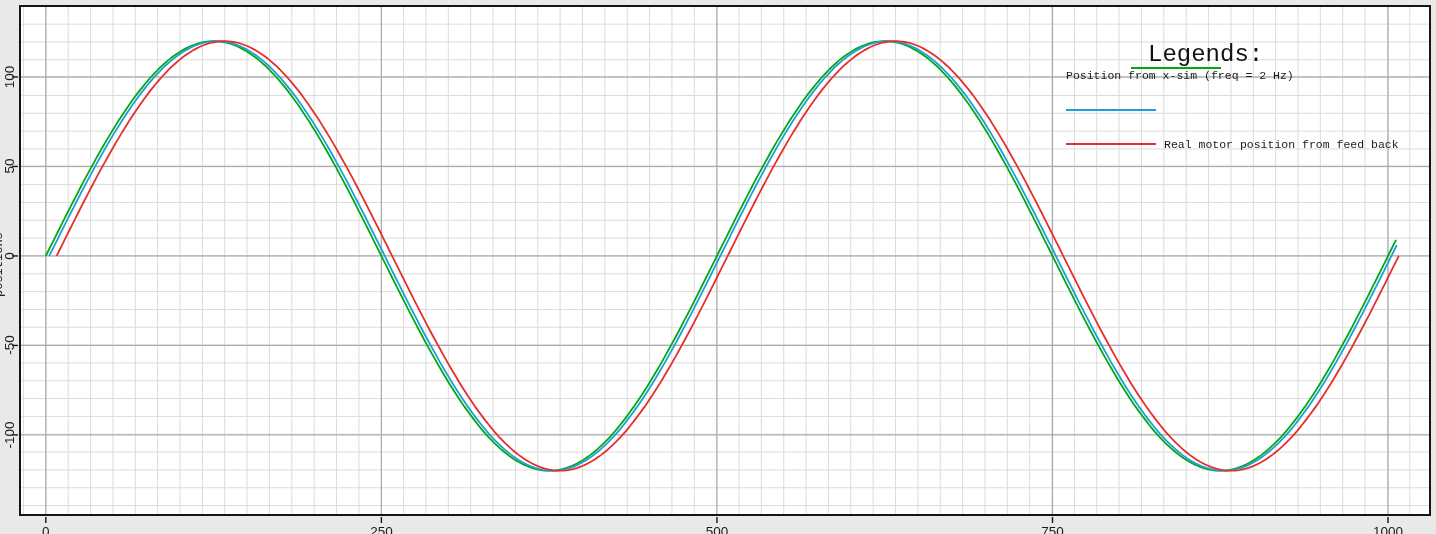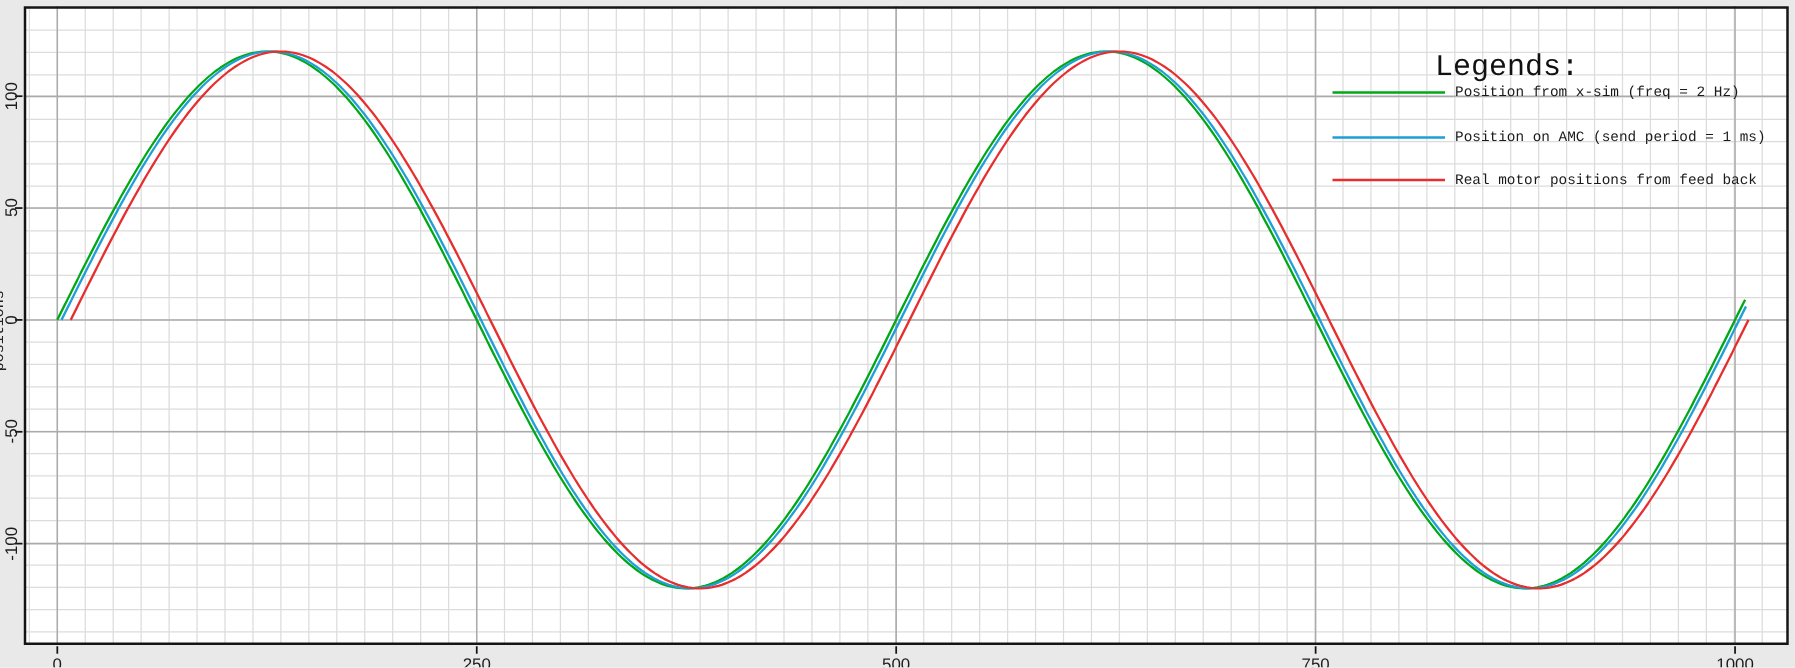--- a/index.html
+++ b/index.html
@@ -32,21 +32,21 @@
   }
   .legend-row{
     position:absolute;display:flex;align-items:center;height:14px;
   }
   .legend-row .swatch{
     display:inline-block;width:90px;height:2px;margin-right:8px;flex:none;
   }
   .legend-row .legend-label{
     font:11.5px "Liberation Mono",monospace;color:#1a1a1a;white-space:nowrap;
   }
-  #legend-row-0{left:1066px;top:67px;}
+  #legend-row-0{left:1066px;top:67px;flex-direction:column;}
   #legend-row-1{left:1066px;top:103px;}
   #legend-row-2{left:1066px;top:137px;}
 </style>
 </head>
 <body>
 
 <div id="canvas">
 
   <div id="plot-area"></div>
 
@@ -185,21 +185,20 @@
 
   <div id="legend">
     <div id="legend-title">Legends:</div>
 
     <div class="legend-row" id="legend-row-0">
       <span class="swatch" style="background: rgb(0, 168, 24);"></span>
       <span class="legend-label">Position from x-sim (freq = 2 Hz)</span>
     </div>
     <div class="legend-row" id="legend-row-1">
       <span class="swatch" style="background: rgb(31, 159, 216);"></span>
-      <span class="legend-label">Position on AMC (send period = 1 ms)</span>
     </div>
     <div class="legend-row" id="legend-row-2">
       <span class="swatch" style="background: rgb(230, 46, 46);"></span>
-      <span class="legend-label">Real motor positions from feed back</span>
+      <span class="legend-label">Real motor position from feed back</span>
     </div>
   </div>
 
 </div>
 
 </body></html>

